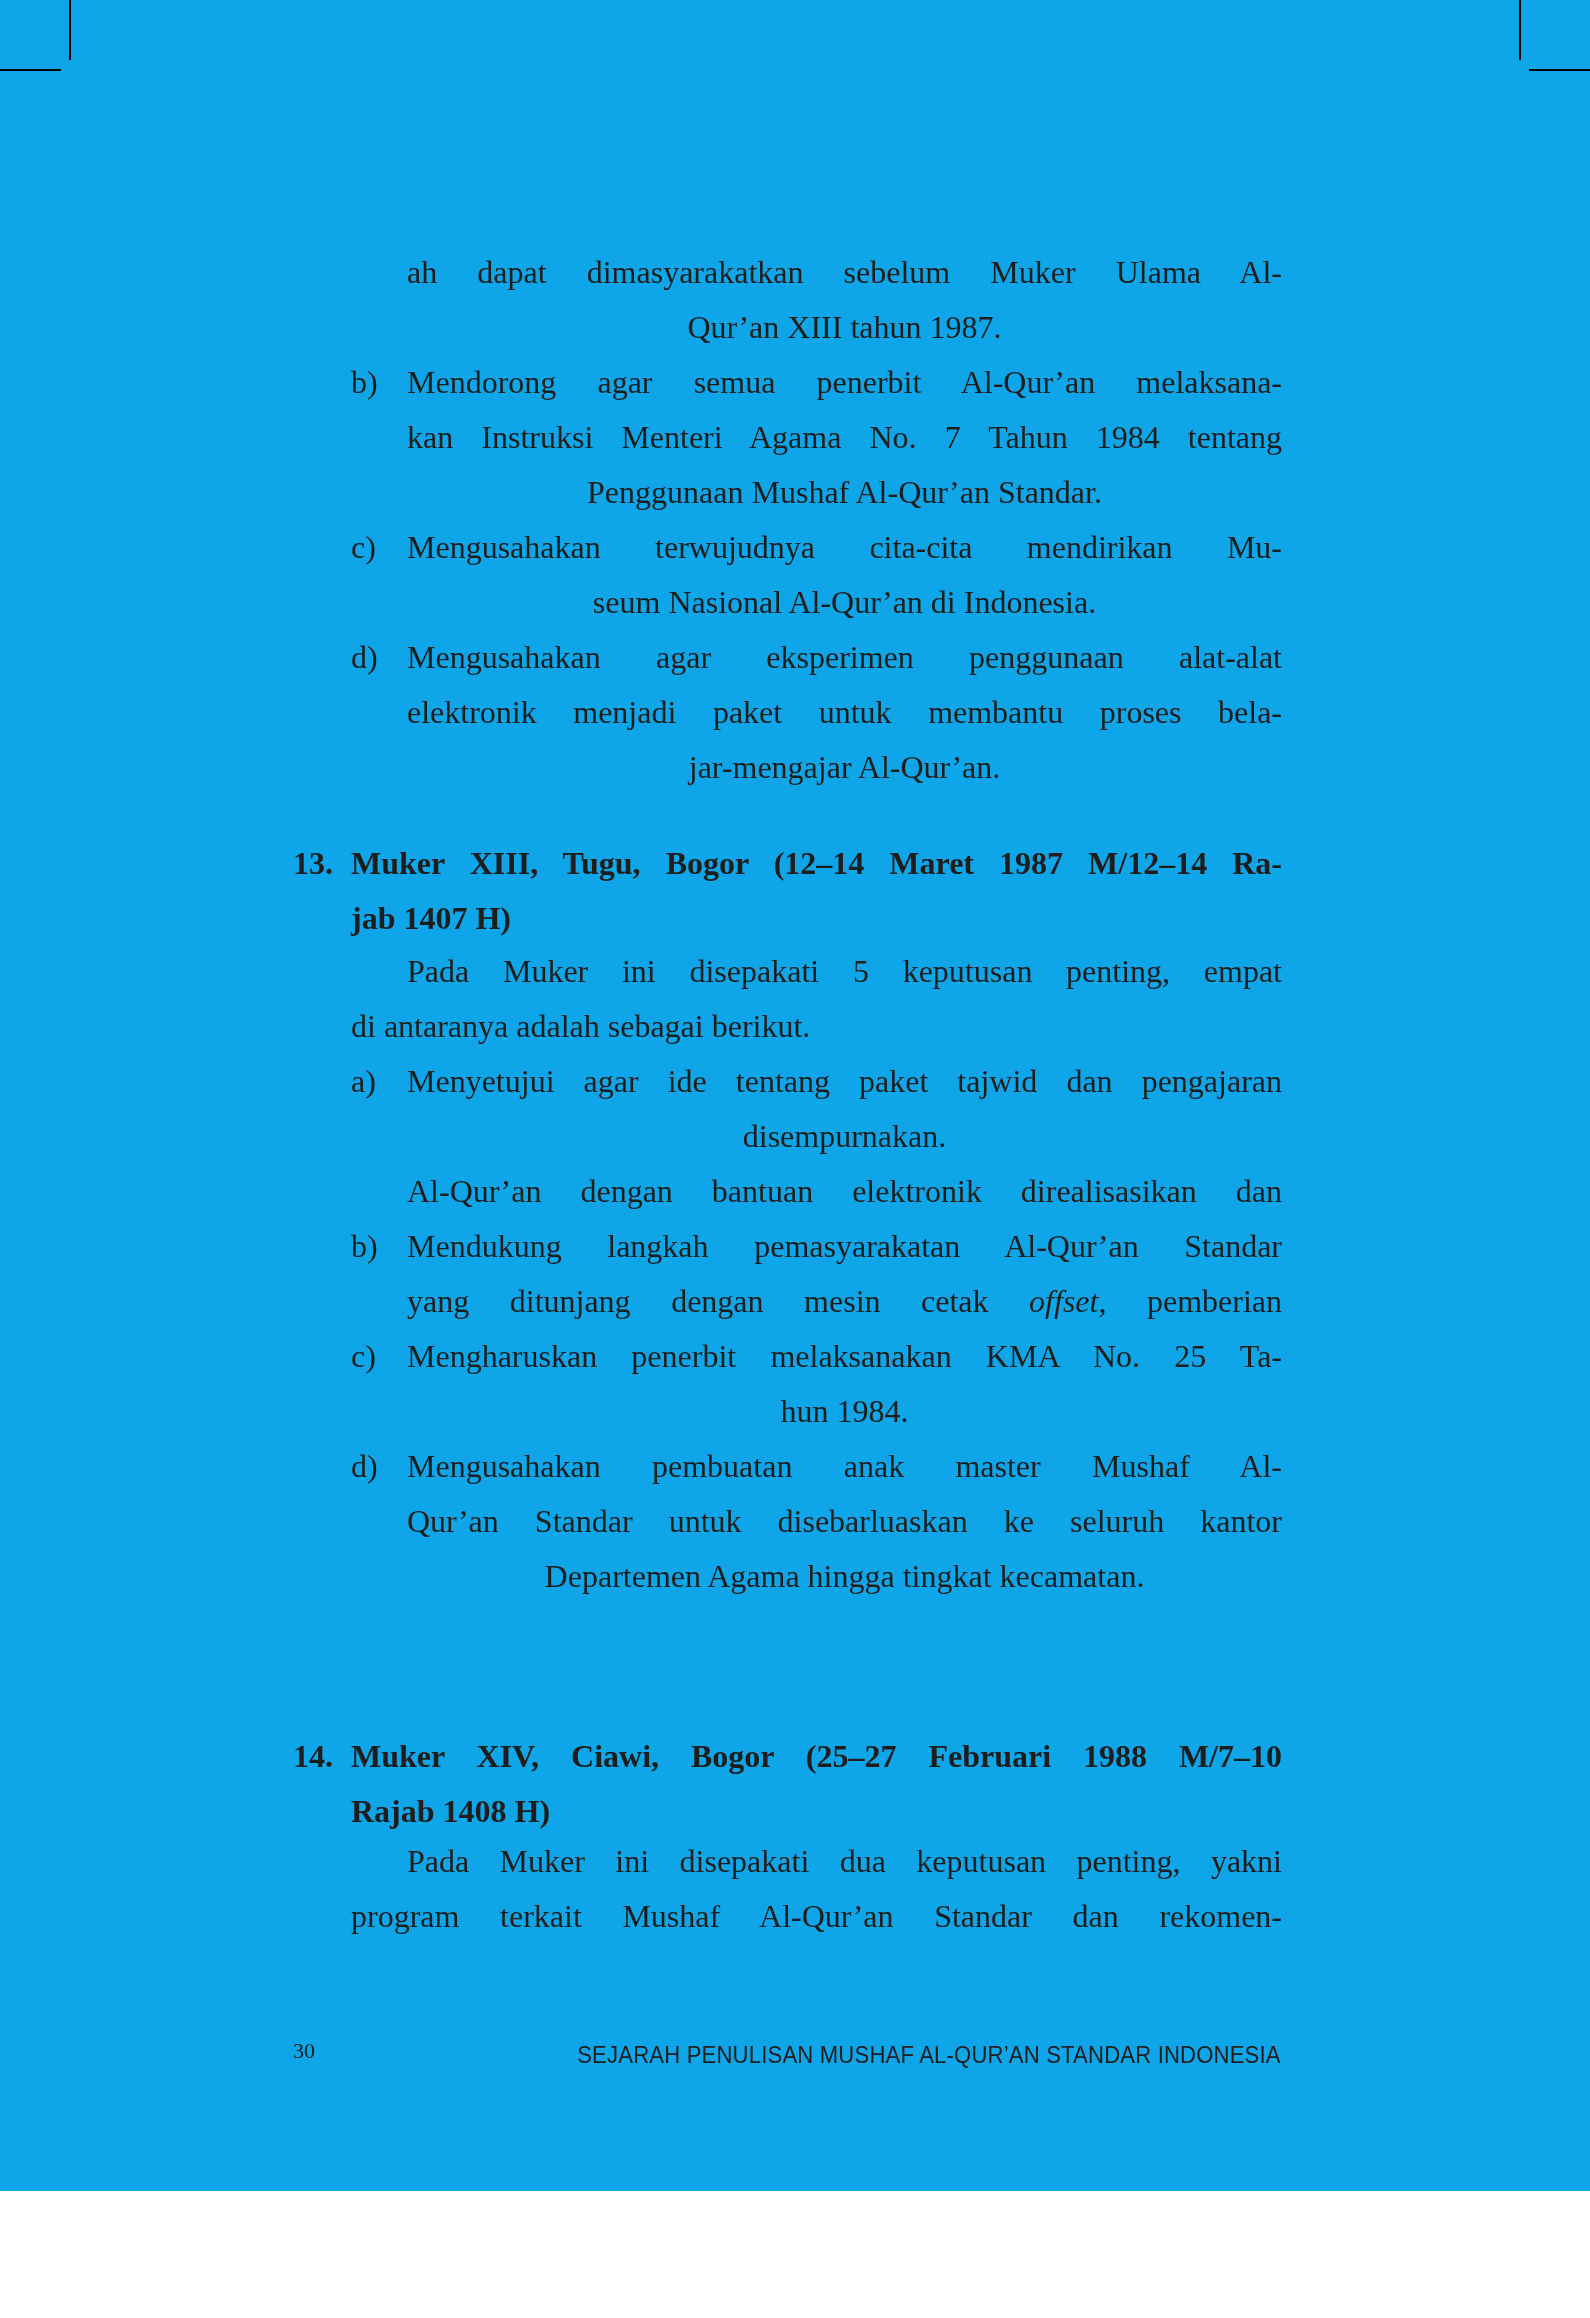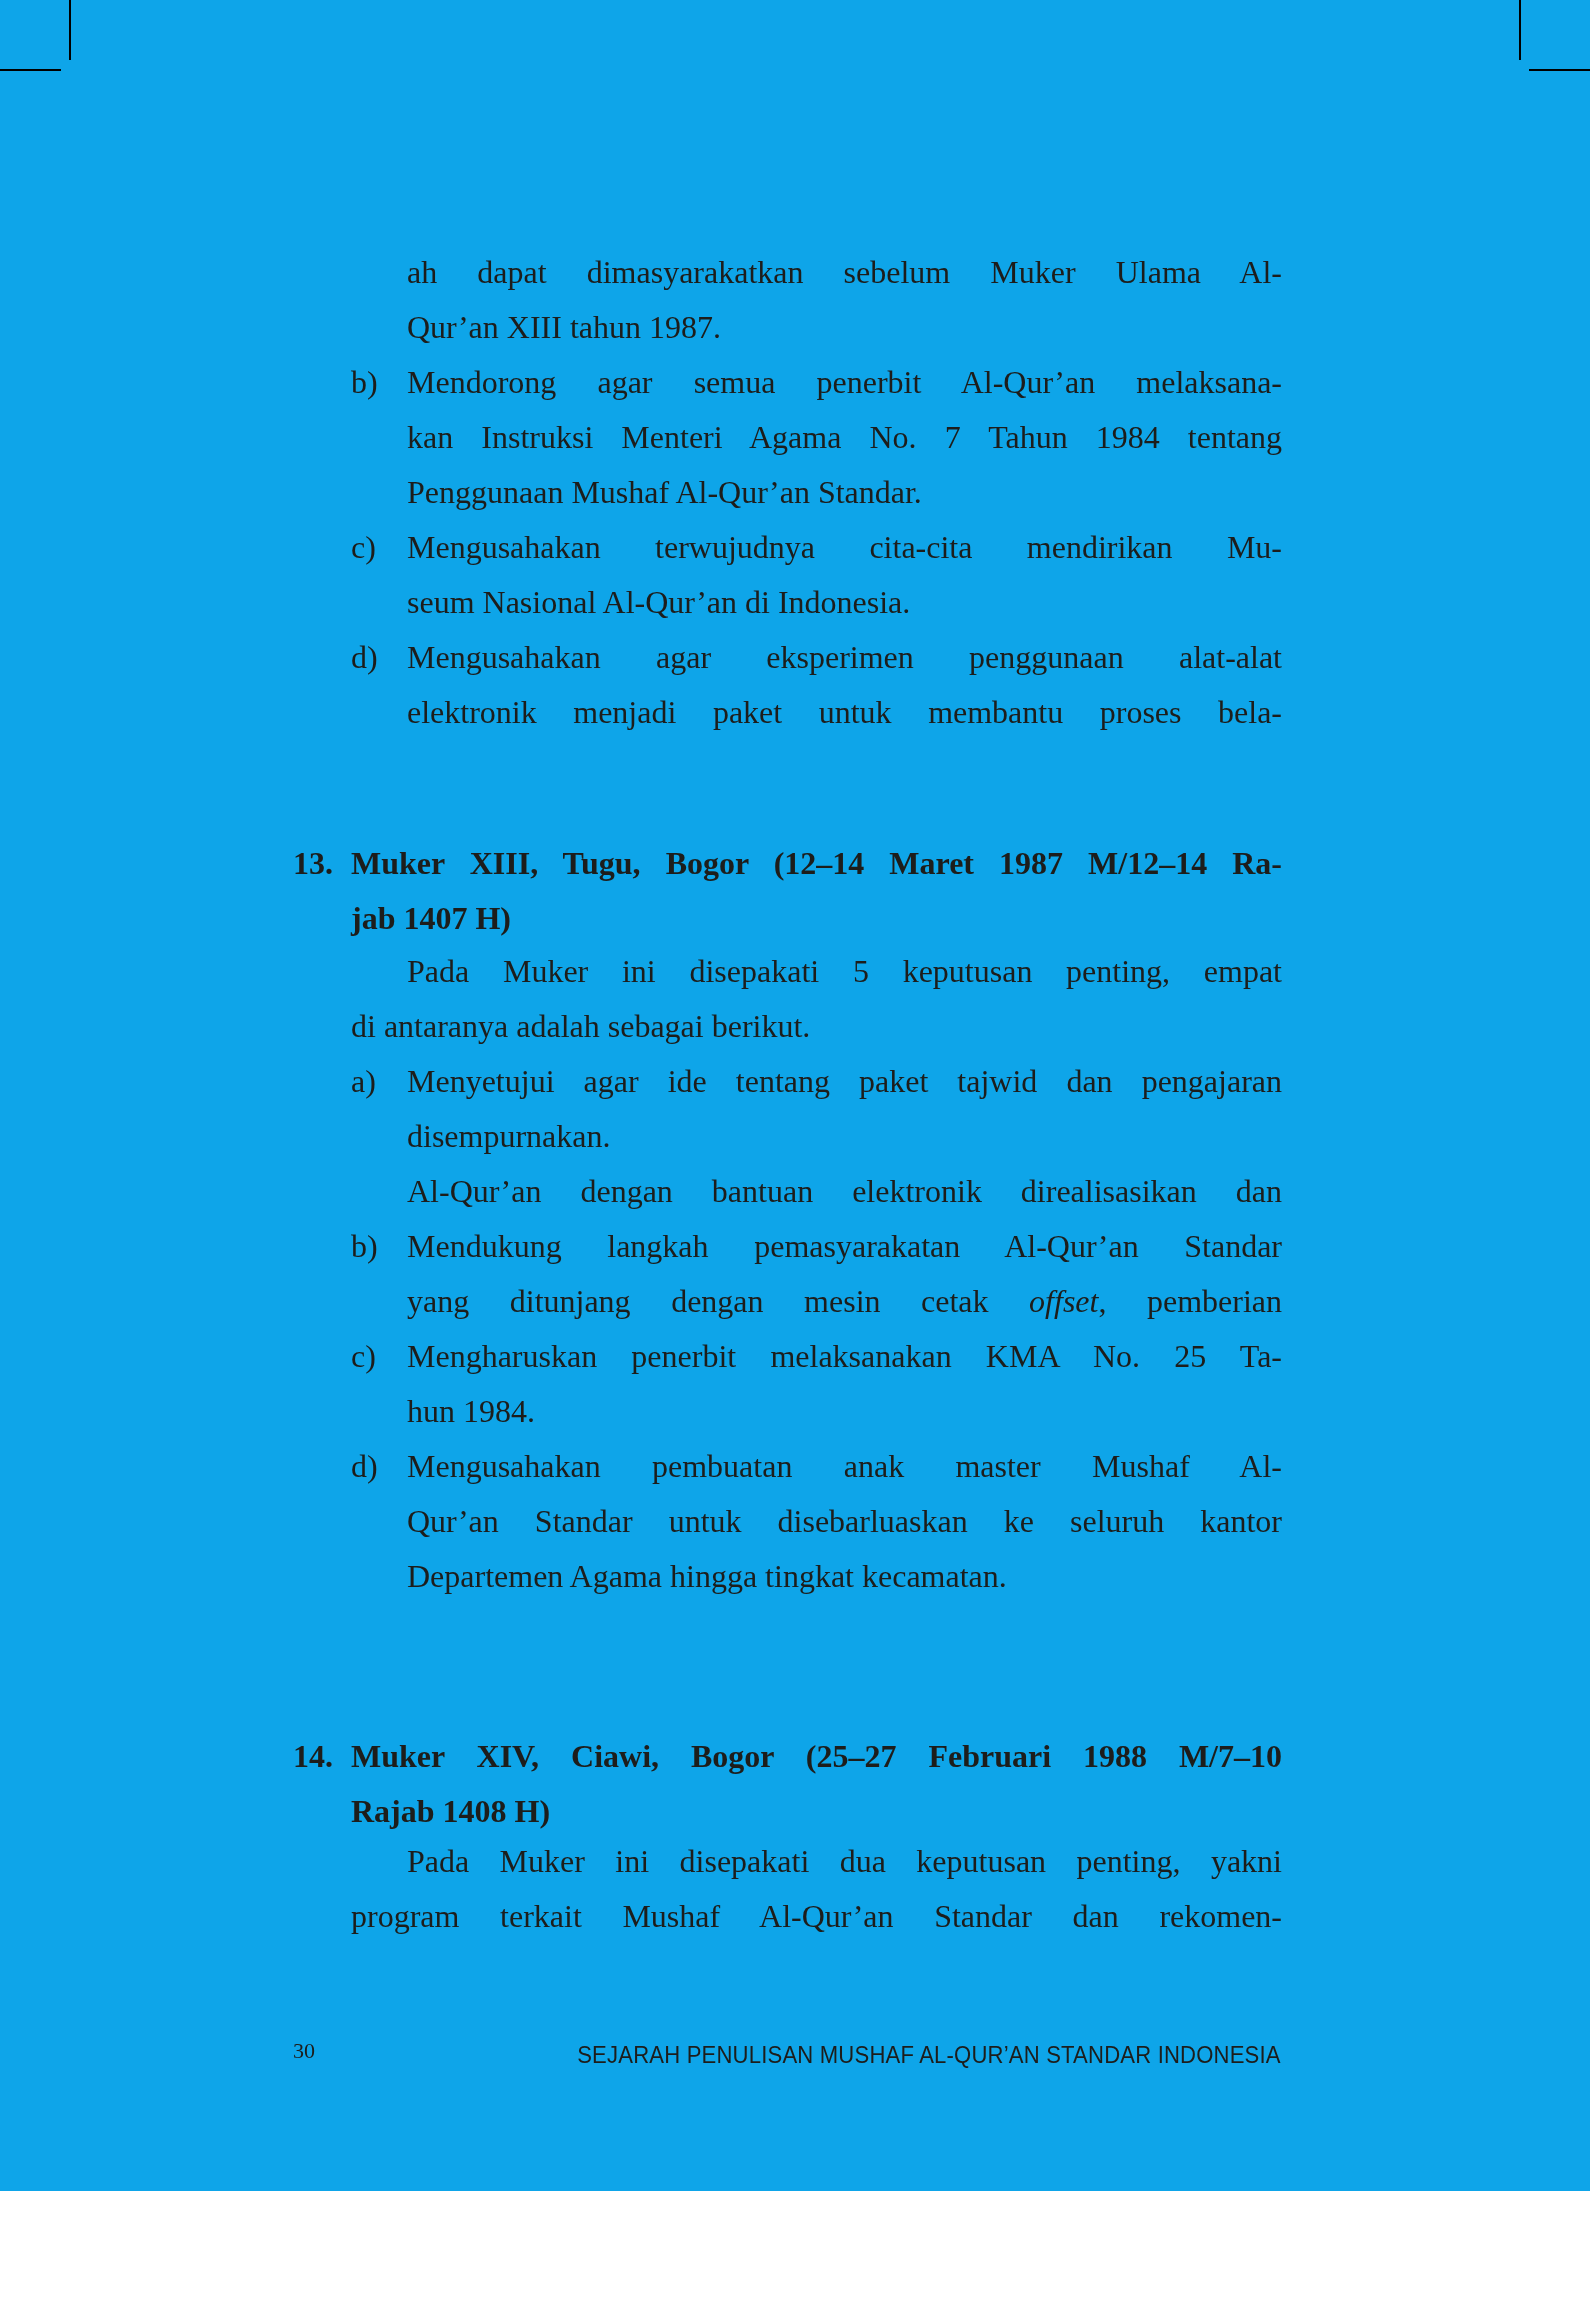--- a/index.html
+++ b/index.html
@@ -21,21 +21,21 @@
     width: 989px;
     font-size: 32px;
     line-height: 55px;
   }
   .block { position: absolute; left: 0; width: 100%; }
 
   .line { position: relative; }
   .justify { text-align: justify; text-align-last: justify; }
 
   
-  .li-line { margin-left: 114px; width: 875px; }
+  .li-line { margin-left: 114px; width: 875px; text-align: center; }
   .li-marker { position: absolute; left: -56px; top: 0; }
 
   
   .h-line, .p-line { margin-left: 58px; width: 931px; }
   .h-num { position: absolute; left: -58px; top: 0; font-weight: bold; }
   .heading { font-weight: bold; }
   .indent-first { text-indent: 56px; }
 
   .footer-pagenum {
     position: absolute;
@@ -88,20 +88,21 @@
 
       <div class="line li-line justify">
         <span class="li-marker">c)</span><span>Mengusahakan terwujudnya cita-cita mendirikan Mu-</span>
       </div>
       <div class="line li-line">seum Nasional Al-Qur’an di Indonesia.</div>
 
       <div class="line li-line justify">
         <span class="li-marker">d)</span><span>Mengusahakan agar eksperimen penggunaan alat-alat</span>
       </div>
       <div class="line li-line justify">elektronik menjadi paket untuk membantu proses bela-</div>
+      <div class="line li-line">jar-mengajar Al-Qur’an.</div>
     </div>
 
     <div class="block heading" style="top:836px;">
       <div class="line h-line justify">
         <span class="h-num">13.</span><span>Muker XIII, Tugu, Bogor (12–14 Maret 1987 M/12–14 Ra-</span>
       </div>
       <div class="line h-line">jab 1407 H)</div>
     </div>
 
     <div class="block" style="top:944px;">

